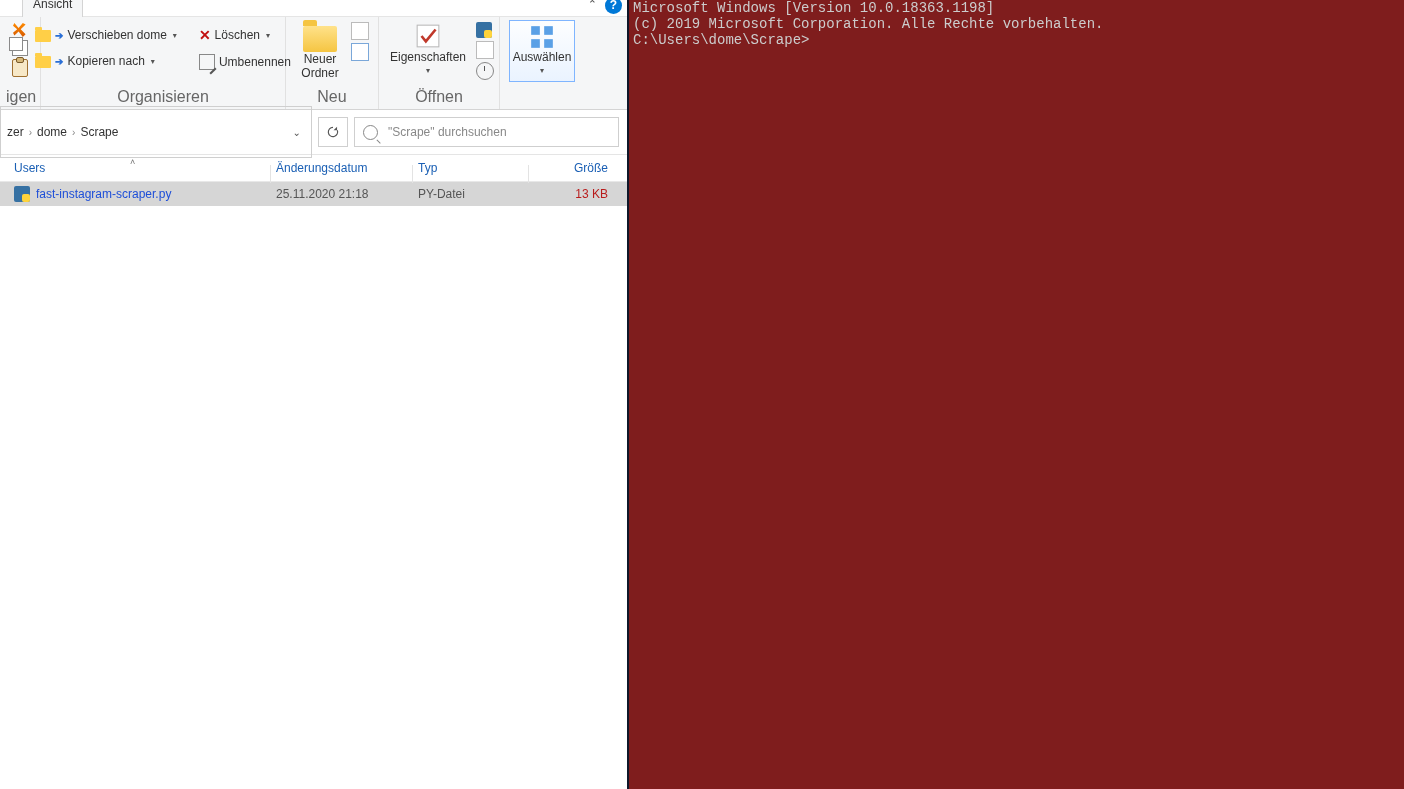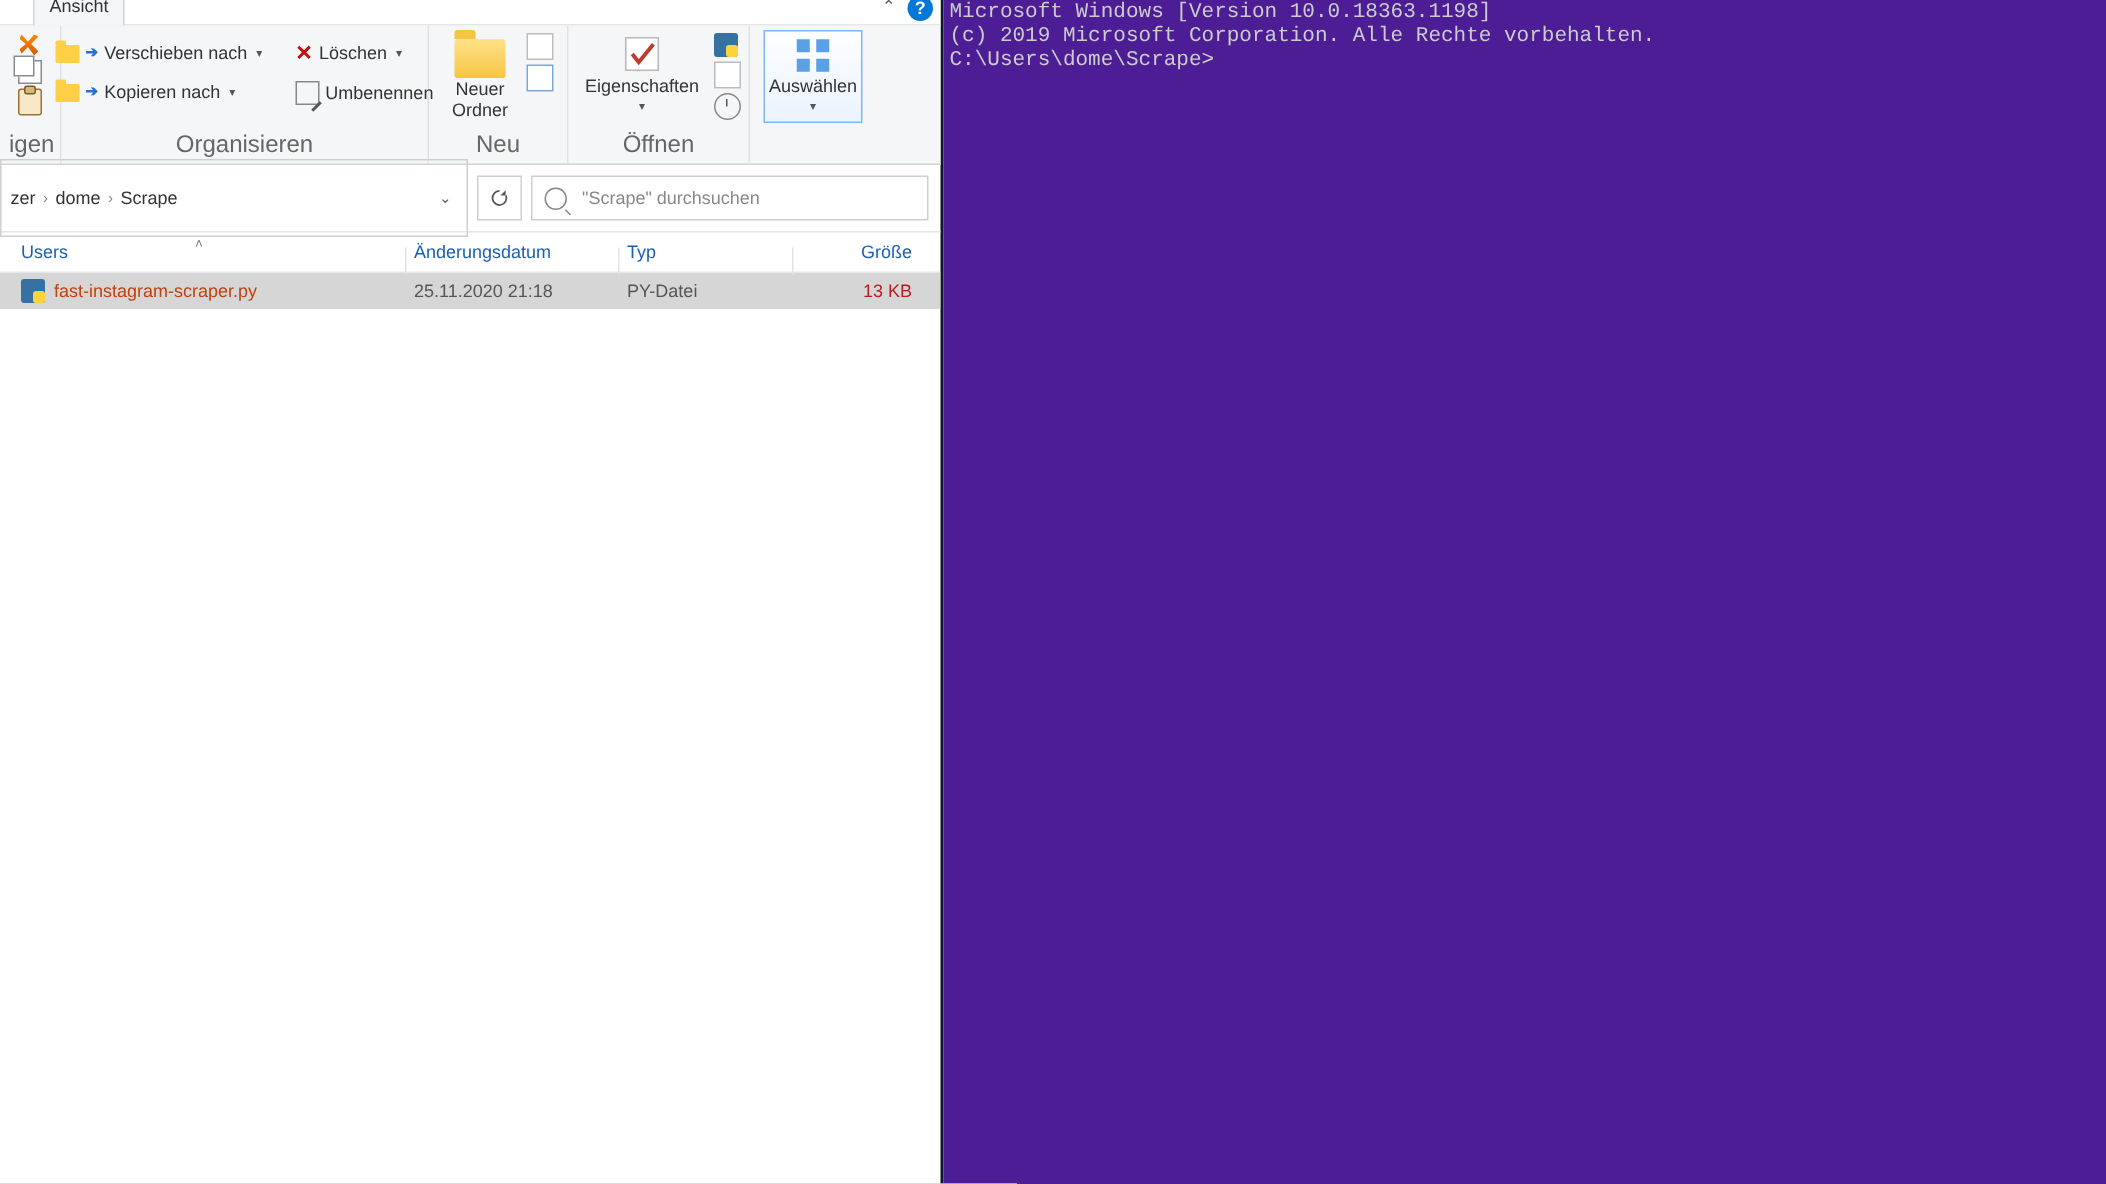--- a/index.html
+++ b/index.html
@@ -61,25 +61,25 @@
   .header-row{display:flex;height:26px;align-items:center;border-bottom:1px solid #e8e8e8;color:#1a5fb4;font-size:12px}
   .col-name{flex:0 0 262px;padding-left:14px;position:relative}
   .sort-caret{position:absolute;left:130px;top:-4px;font-size:9px;color:#777}
   .col-date{flex:0 0 142px}
   .col-type{flex:0 0 116px}
   .col-size{flex:0 0 74px;text-align:right;padding-right:12px}
   .col-sep{position:relative}
   .col-sep::before{content:"";position:absolute;left:-6px;top:4px;height:18px;width:1px;background:#e3e3e3}
   .file-row{display:flex;height:24px;align-items:center;font-size:12px;color:#222}
   .file-row.selected{background:#d6d6d6}
-  .file-row .col-name{display:flex;align-items:center;gap:6px;color:#c2410c}
+  .file-row .col-name{display:flex;align-items:center;gap:6px;color:#1d4ed8}
   .file-row .col-date,.file-row .col-type{color:#555}
   .file-row .col-size{color:#b91c1c}
   
-  .terminal{flex:1;height:100%;background:#4c1d95;color:#ccc;font-family:Consolas,"Courier New",monospace;font-size:14px;line-height:16px;padding:0 4px;white-space:pre;overflow:hidden}
+  .terminal{flex:1;height:100%;background:#7f1d1d;color:#ccc;font-family:Consolas,"Courier New",monospace;font-size:14px;line-height:16px;padding:0 4px;white-space:pre;overflow:hidden}
   .terminal .line{display:block}
   .g1{width:28px}
   .g3{width:126px}
 </style>
 </head>
 <body>
 
 <div class="screen">
 
   <div class="explorer">
@@ -100,21 +100,21 @@
         </div>
         <div class="label">igen</div>
       </div>
 
       <div class="rgroup g3" style="width:232px">
         <div class="body" style="gap:14px">
           <div style="display:flex;flex-direction:column;gap:8px;padding-top:6px">
             <div class="rbtn">
               <span class="ico ico-folder-sm"></span>
               <span class="arrow-blue" style="font-size:10px">➔</span>
-              <span>Verschieben nach</span>
+              <span>Verschieben dome</span>
               <span class="caret">▾</span>
             </div>
             <div class="rbtn">
               <span class="ico ico-folder-sm"></span>
               <span class="arrow-blue" style="font-size:10px">➔</span>
               <span>Kopieren nach</span>
               <span class="caret">▾</span>
             </div>
           </div>
           <div style="display:flex;flex-direction:column;gap:8px;padding-top:6px">

